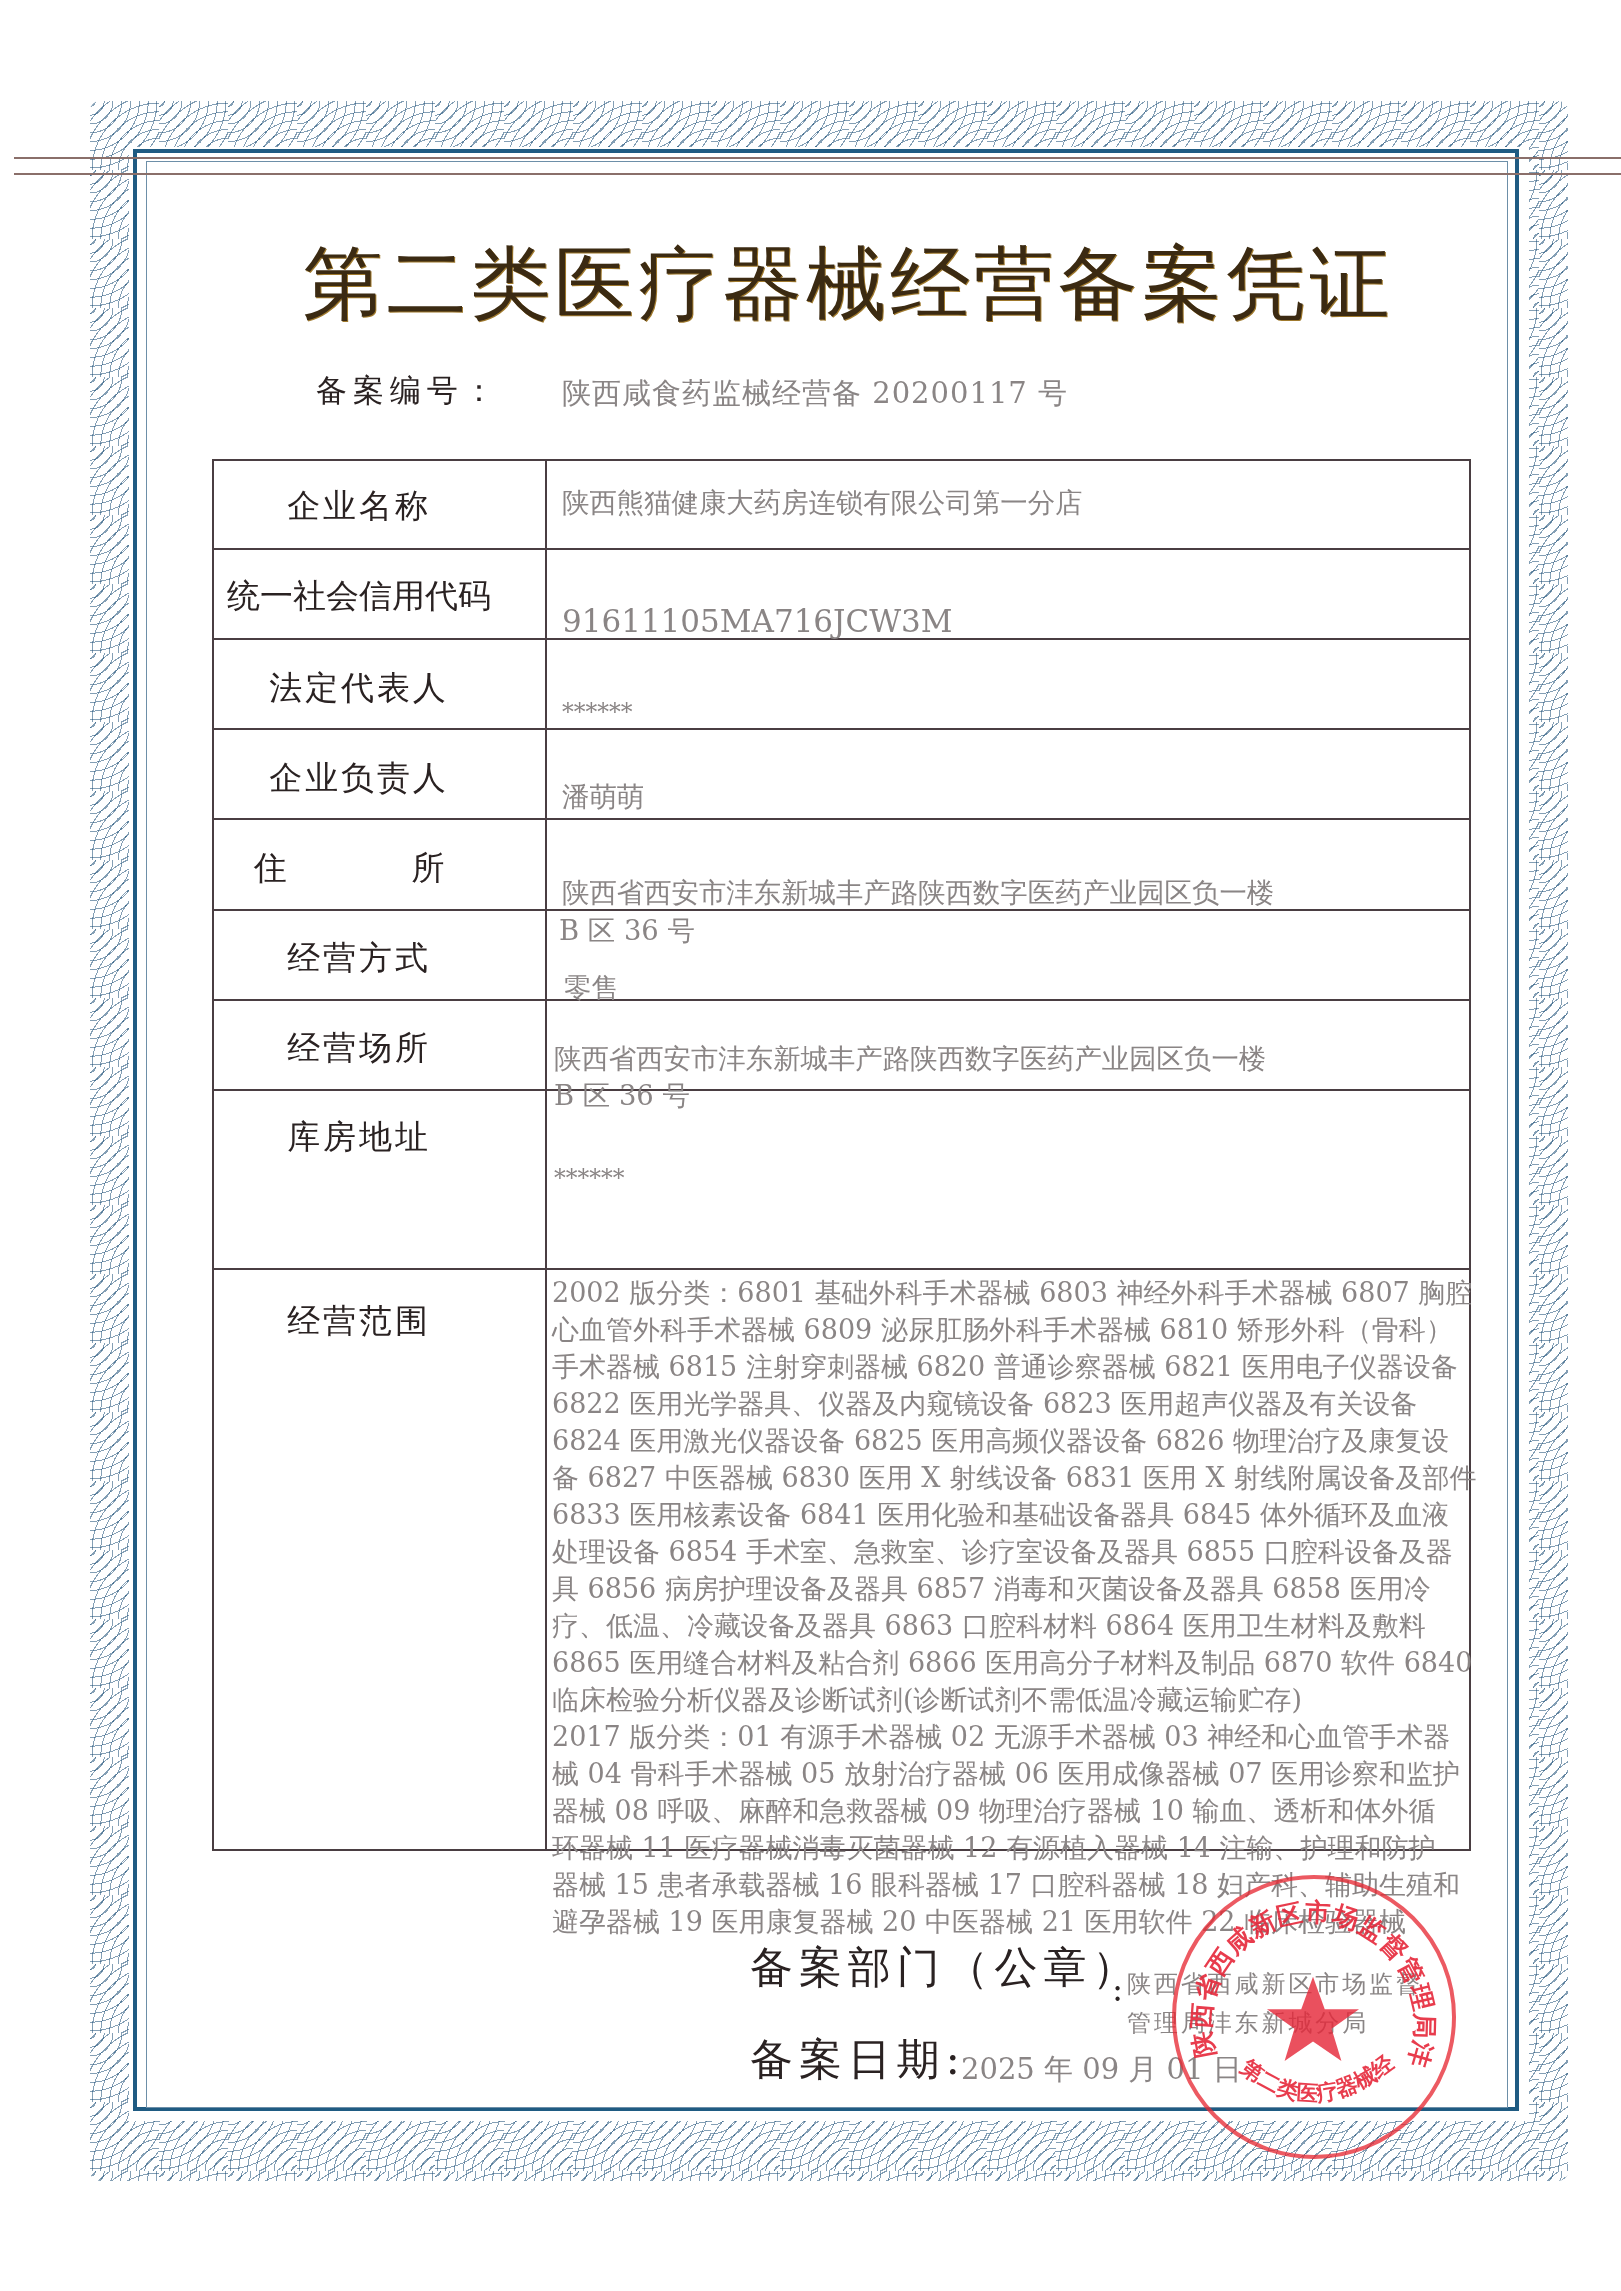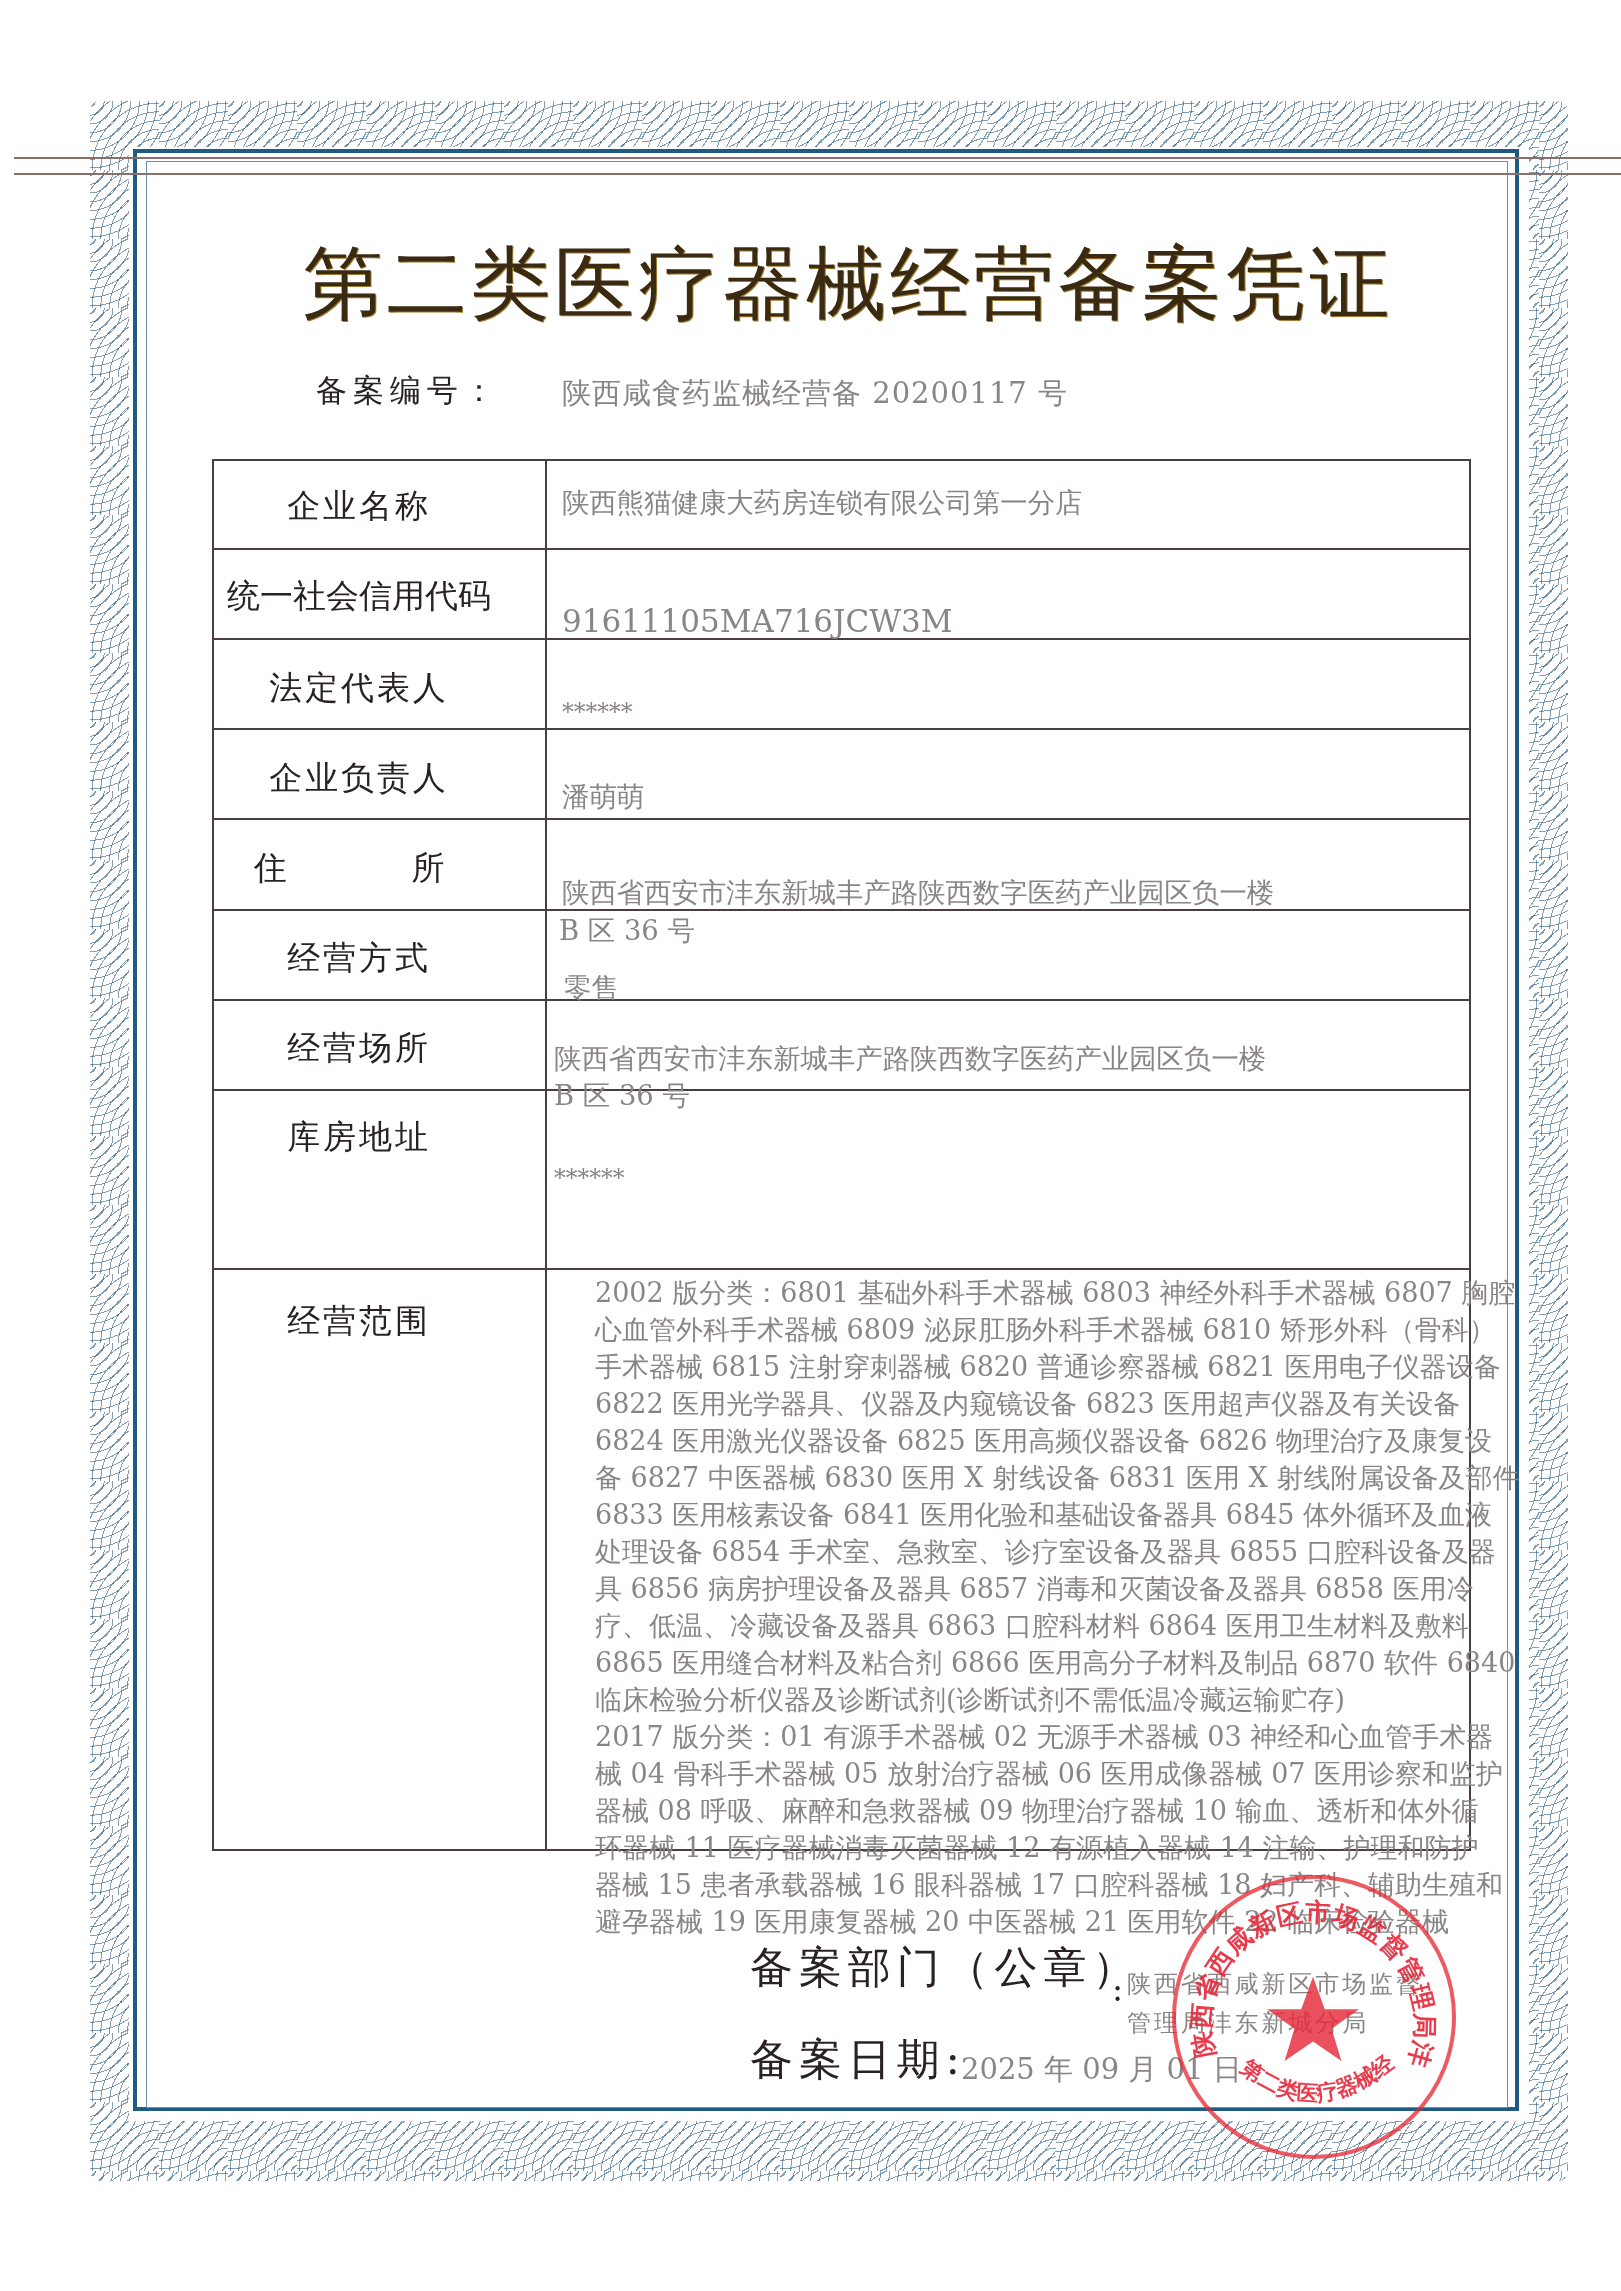--- a/index.html
+++ b/index.html
@@ -28,21 +28,21 @@
     text-shadow: 1px 1px 0 #a07a2e;
   }
   .reg-label { left: 316px; top: 370px; font-size: 31px; color: #2a2222; letter-spacing: 5.9px; }
   .reg-value { left: 562px; top: 374px; font-size: 29px; color: #8a8585; letter-spacing: 1px; }
 
   .table { position: absolute; left: 212px; top: 459px; width: 1259px; height: 1392px; border: 2px solid #4a3e42; box-sizing: border-box; }
   .row-line { position: absolute; left: 212px; width: 1259px; height: 2px; background: #4a3e42; }
   .col-line { position: absolute; left: 545px; top: 459px; width: 2px; height: 1392px; background: #4a3e42; }
   .cell-label { position: absolute; left: 214px; width: 276px; text-align: center; font-size: 33px; color: #2a2222; letter-spacing: 2.9px; margin-left: 7px; }
   .cell-value { position: absolute; font-size: 27.4px; color: #8a8585; white-space: nowrap; }
-  .scope { position: absolute; left: 552px; top: 1274px; width: 926px; font-size: 27px; line-height: 37px; color: #8a8585; margin-left: 43px; }
+  .scope { position: absolute; left: 552px; top: 1274px; width: 926px; font-size: 27px; line-height: 37px; color: #8a8585; }
   .scope div { white-space: nowrap; }
 
   .dept-label { left: 750px; top: 1939px; font-size: 43px; color: #2a2222; letter-spacing: 5.9px; text-align: right; }
   .dept-name { left: 1127px; top: 1965px; font-size: 24px; line-height: 39px; color: #8a8585; letter-spacing: 2.9px; }
   .date-label { left: 750px; top: 2031px; font-size: 43px; color: #2a2222; letter-spacing: 5.9px; }
   .date-value { left: 961px; top: 2050px; font-size: 29px; color: #8a8585; }
 
   .stamp { position: absolute; left: 1172px; top: 1875px; width: 284px; height: 284px; border-radius: 50%; border: 4.9px solid rgba(230,40,50,0.85); box-sizing: border-box; opacity: 0.9; }
   .stamp svg { position: absolute; left: -4.9px; top: -4.9px; }
 </style>

